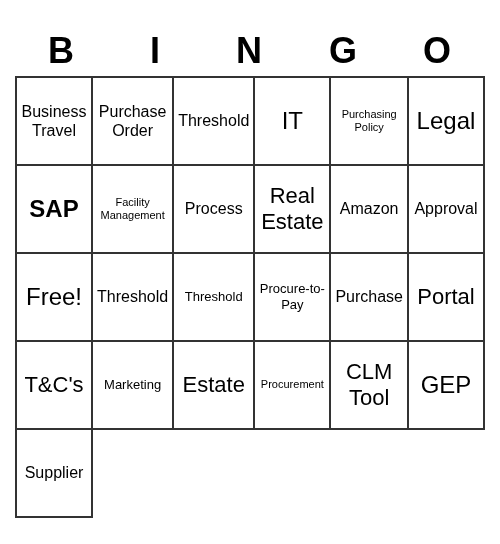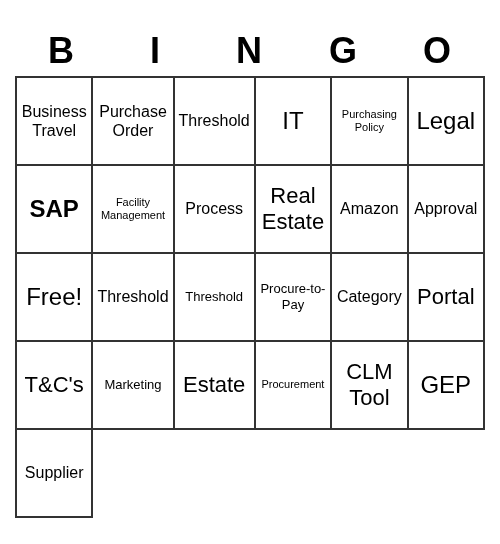--- a/index.html
+++ b/index.html
@@ -142,21 +142,21 @@
       <div class="bingo-cell">
         <span class="cell-text size-md">Threshold</span>
       </div>
       <div class="bingo-cell">
         <span class="cell-text size-sm">Threshold</span>
       </div>
       <div class="bingo-cell">
         <span class="cell-text size-sm">Procure-to-Pay</span>
       </div>
       <div class="bingo-cell">
-        <span class="cell-text size-md">Category</span>
+        <span class="cell-text size-md">Purchase</span>
       </div>
       <div class="bingo-cell">
         <span class="cell-text size-lg">Portal</span>
       </div>
       <div class="bingo-cell">
         <span class="cell-text size-lg">T&amp;C's</span>
       </div>
       <div class="bingo-cell">
         <span class="cell-text size-sm">Marketing</span>
       </div>

